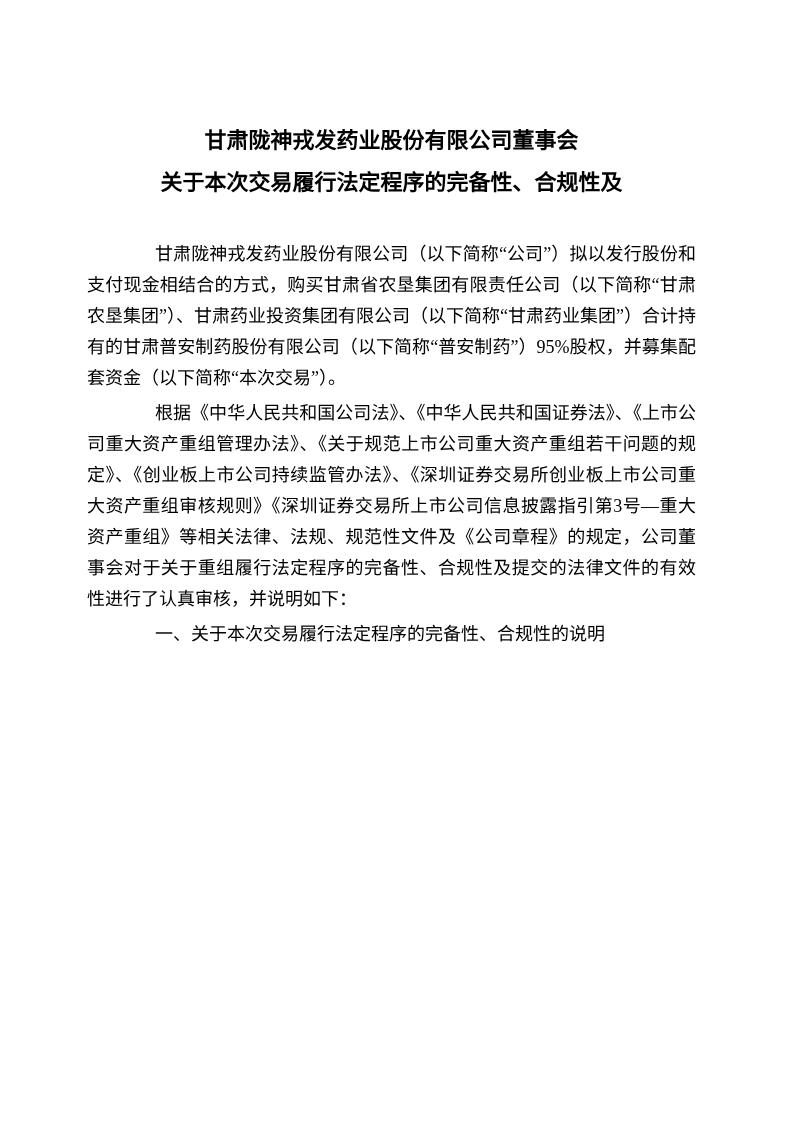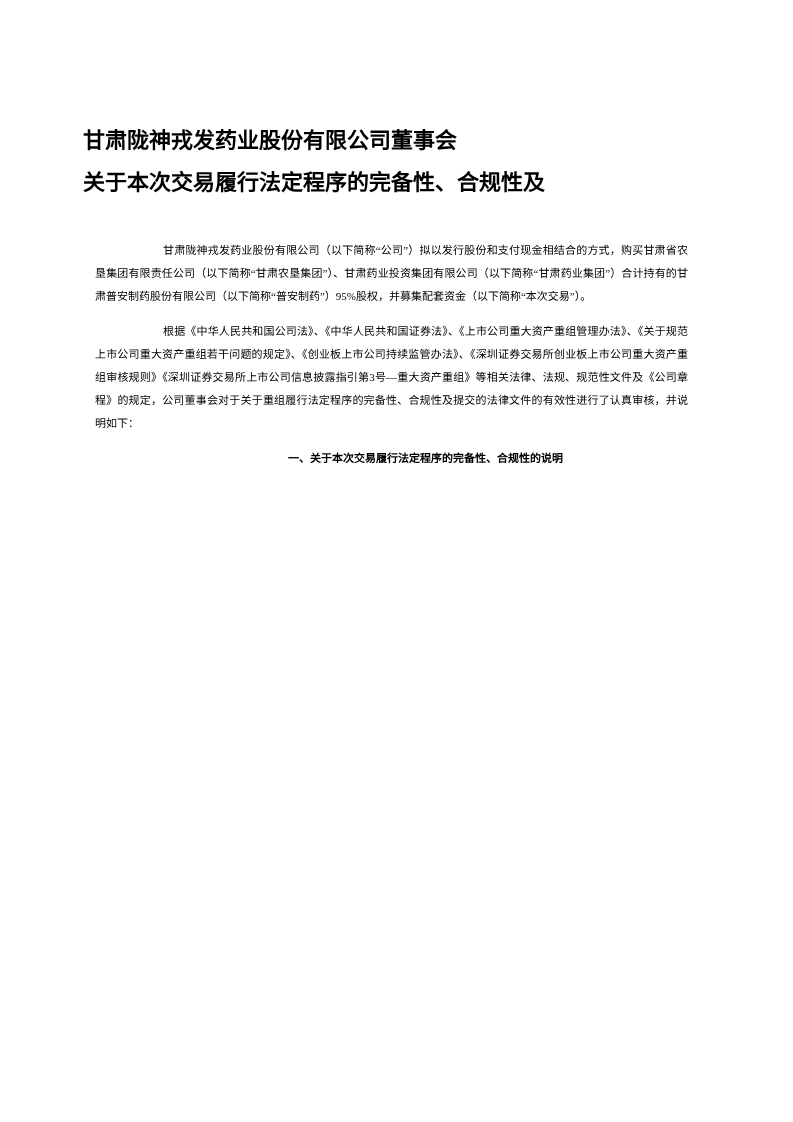--- a/index.html
+++ b/index.html
@@ -16,40 +16,40 @@
     color: #000000;
     font-family: "Liberation Serif", "DejaVu Serif", serif;
   }
   .content {
     position: absolute;
     left: 83px;
     top: 120px;
     width: 617px;
   }
   .doc-title {
-    text-align: left;
+    text-align: center;
     font-weight: bold;
     font-size: 22px;
     line-height: 42px;
   }
   .paragraphs {
     margin-top: 35px;
   }
   .para {
-    margin: 12px;
-    font-size: 11px;
-    line-height: 23px;
+    margin: 4px;
+    font-size: 18px;
+    line-height: 31px;
     text-align: justify;
     text-justify: inter-ideograph;
     text-indent: 68px;
     word-break: break-all;
   }
   .para.heading {
-    font-weight: bold;
-    text-align: center;
+    font-weight: normal;
+    text-align: left;
   }
 </style>
 </head>
 <body>
 
 <div class="page">
   <div class="content">
     <div class="doc-title">
       <div>甘肃陇神戎发药业股份有限公司董事会</div>
       <div>关于本次交易履行法定程序的完备性、合规性及</div>

